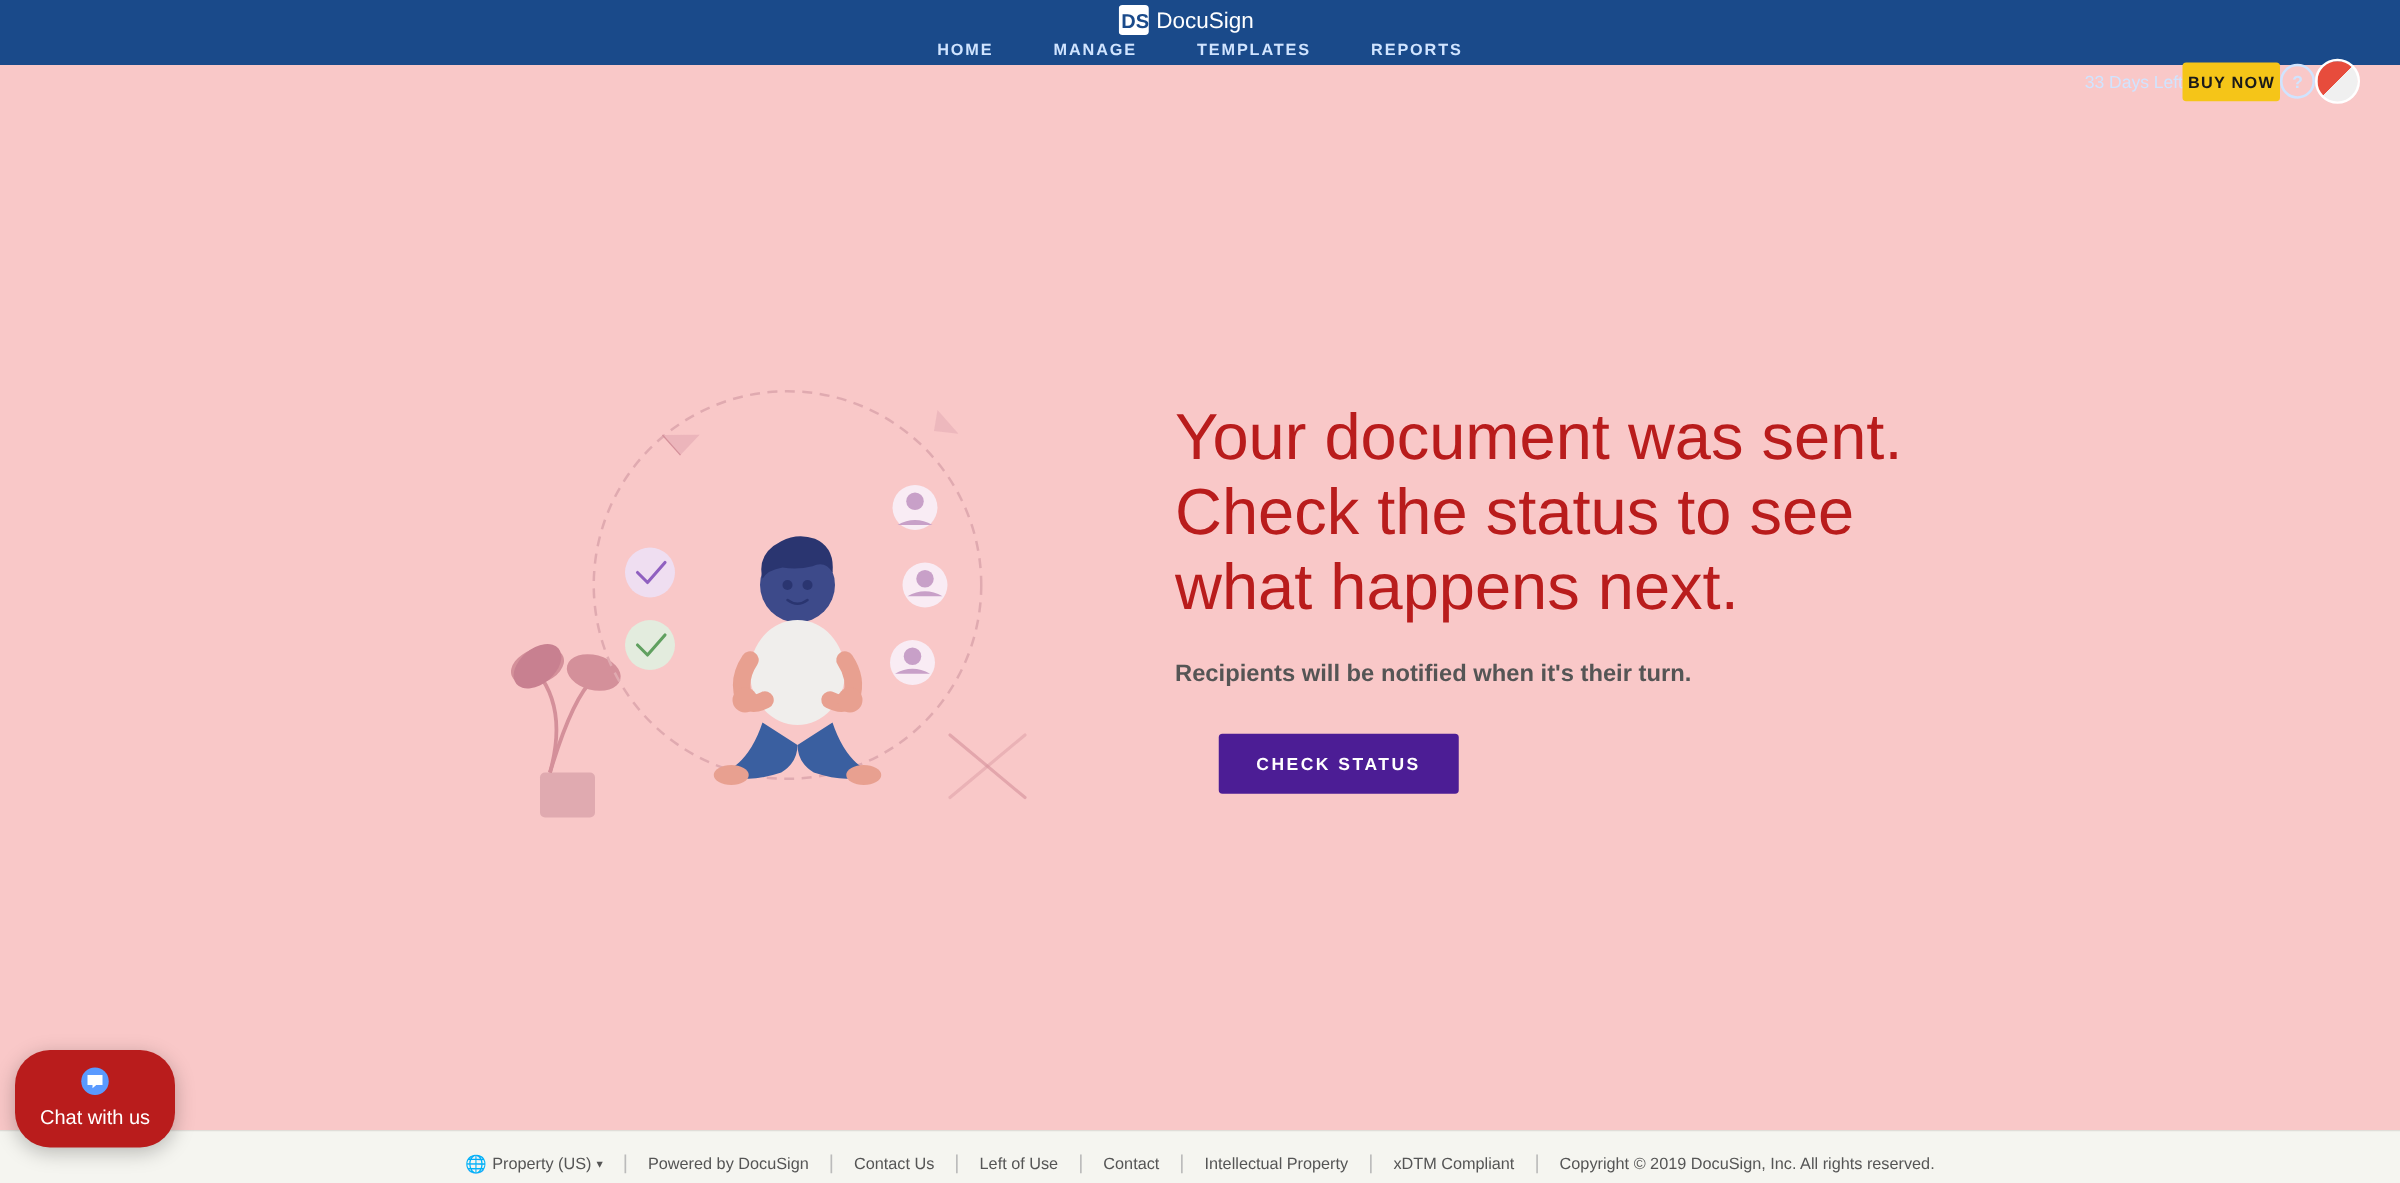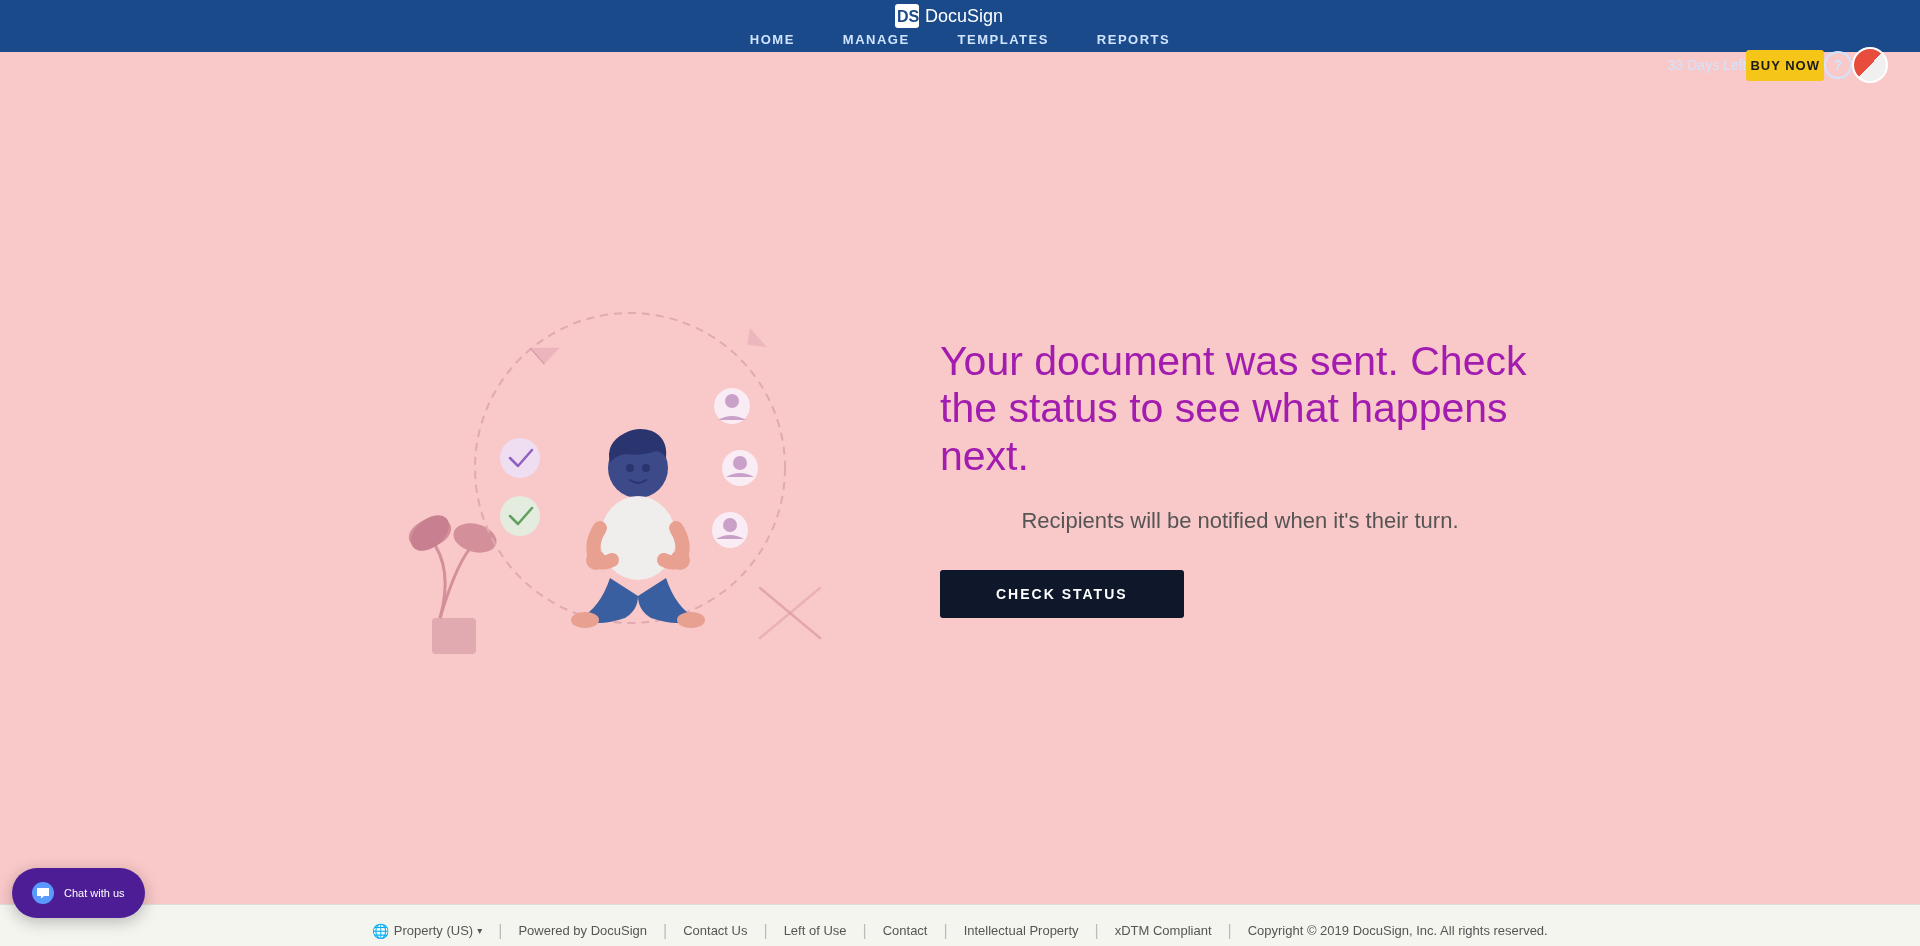--- a/index.html
+++ b/index.html
@@ -104,44 +104,44 @@
       height: 460px;
       position: relative;
       flex-shrink: 0;
     }
 
     
     .text-area {
       max-width: 600px;
     }
     .main-heading {
-      font-size: 41px;
+      font-size: 52px;
       font-weight: 300;
-      color: #a21caf;
+      color: #b91c1c;
       line-height: 1.15;
       margin-bottom: 28px;
     }
     .sub-text {
-      font-size: 22px;
+      font-size: 19px;
       color: #555;
       margin-bottom: 36px;
-      font-weight: 400;
-      text-align: center;
+      font-weight: 700;
     }
     .check-status-btn {
-      background: #0f172a;
+      background: #4c1d95;
       color: #ffffff;
       border: none;
-      padding: 16px 56px;
+      padding: 16px 30px;
       font-size: 14px;
       font-weight: 700;
       letter-spacing: 2px;
       text-transform: uppercase;
       cursor: pointer;
       border-radius: 3px;
+      margin-left: 35px;
     }
 
     
     .footer {
       background: #f5f5f0;
       height: 52px;
       display: flex;
       align-items: center;
       justify-content: center;
       gap: 0;
@@ -167,32 +167,33 @@
       cursor: pointer;
     }
     .globe-icon { font-size: 14px; }
     .chevron-down { font-size: 10px; }
 
     
     .chat-widget {
       position: fixed;
       bottom: 28px;
       left: 12px;
-      background: #4c1d95;
+      background: #b91c1c;
       color: white;
       padding: 14px 20px;
       border-radius: 28px;
       display: flex;
       align-items: center;
       gap: 10px;
-      font-size: 11px;
+      font-size: 16px;
       font-weight: 500;
       cursor: pointer;
       box-shadow: 0 4px 16px rgba(0,0,0,0.25);
       z-index: 100;
+      flex-direction: column;
     }
     .chat-bubble-icon {
       width: 22px;
       height: 22px;
       background: #5a9aff;
       border-radius: 50%;
       display: flex;
       align-items: center;
       justify-content: center;
     }

